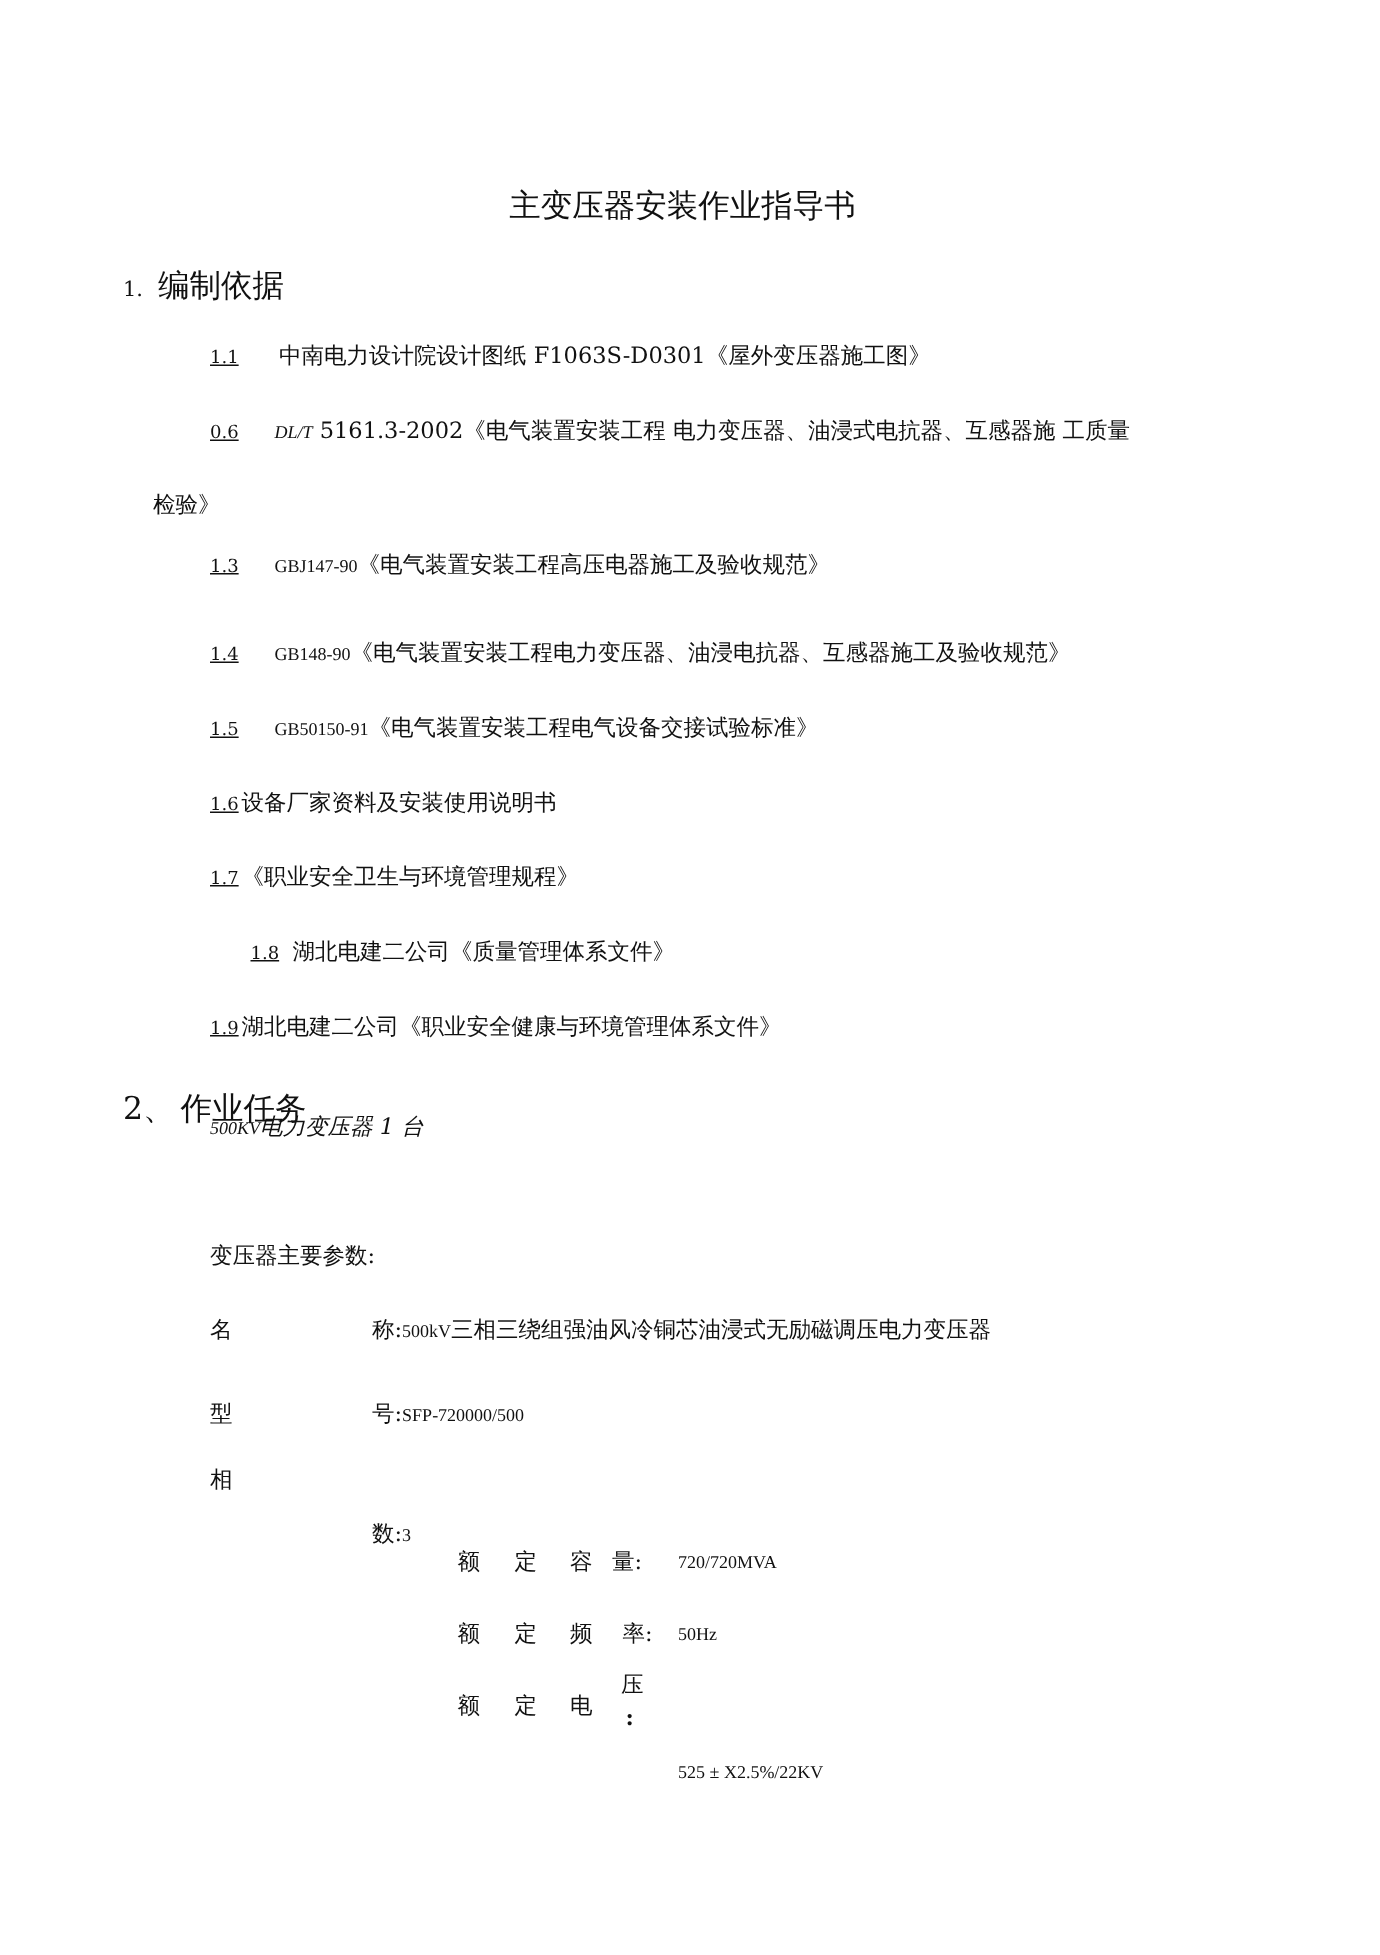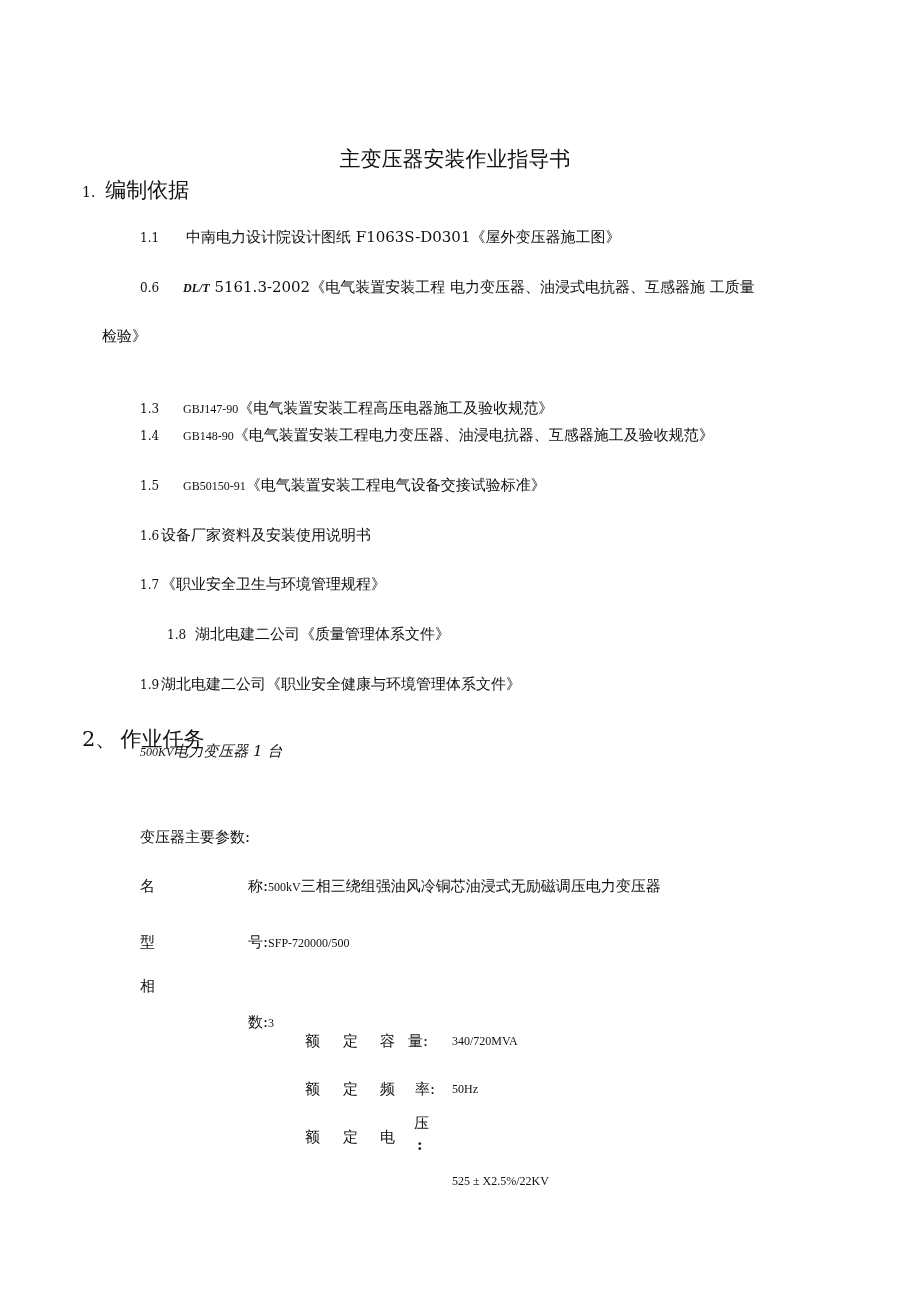--- a/index.html
+++ b/index.html
@@ -1,46 +1,46 @@
 <!DOCTYPE html>
 <html><head>
   <meta charset="utf-8">
   <style>
     html, body { margin: 0; padding: 0; background: #ffffff; }
     body { width: 920px; height: 1303px; position: relative; overflow: hidden;
       font-family: "DejaVu Serif", "Liberation Serif", serif; color: #111; }
     .abs { position: absolute; white-space: nowrap; }
-    .title { left: 0; width: 910px; text-align: center; top: 123px; font-size: 21px; margin-top: 22px; }
+    .title { left: 0; width: 910px; text-align: center; top: 123px; font-size: 21px; }
     .h1 { font-size: 21px; }
     .h1 .num { font-size: 14px; margin-right: 10px; }
     .item { font-size: 15px; }
-    .num-s { font-size: 12px; display: inline-block; }
+    .num-s { font-size: 12px; display: inline-block; text-decoration: underline; }
     .mono { font-family: "Liberation Serif", serif; font-size: 12px; }
-    .it { font-style: italic; font-weight: bold; }
+    .it { font-style: italic; }
     .param-label { font-size: 15px; }
   </style>
 </head>
 <body>
 
 <div class="abs title">主变压器安装作业指导书</div>
 
 <div class="abs h1" style="left:82px; top:176px;">
   <span class="num">1.</span><span>编制依据</span>
 </div>
 
 <div class="abs item" style="left:140px; top:228px;">
   <span class="num-s" style="width:46px;">1.1</span><span>中南电力设计院设计图纸 F1063S-D0301《屋外变压器施工图》</span>
 </div>
 
 <div class="abs item" style="left:140px; top:278px;">
   <span class="num-s" style="width:43px;">0.6</span><span class="mono it">DL/T</span><span> 5161.3-2002《电气装置安装工程 电力变压器、油浸式电抗器、互感器施 工质量</span>
 </div>
 <div class="abs item" style="left:82px; top:327px;margin-left:20px;">检验》</div>
 
-<div class="abs item" style="left:140px; top:399px;">
+<div class="abs item" style="left:140px; top:367px;">
   <span class="num-s" style="width:43px;">1.3</span><span class="mono">GBJ147-90</span><span>《电气装置安装工程高压电器施工及验收规范》</span>
 </div>
 
 <div class="abs item" style="left:140px; top:426px;">
   <span class="num-s" style="width:43px;">1.4</span><span class="mono">GB148-90</span><span>《电气装置安装工程电力变压器、油浸电抗器、互感器施工及验收规范》</span>
 </div>
 
 <div class="abs item" style="left:140px; top:476px;">
   <span class="num-s" style="width:43px;">1.5</span><span class="mono">GB50150-91</span><span>《电气装置安装工程电气设备交接试验标准》</span>
 </div>
@@ -85,21 +85,21 @@
 <div class="abs param-label" style="left:248px; top:977px;margin-top:36px;">
   <span>数:</span><span class="mono">3</span>
 </div>
 
 <div class="abs param-label" style="left:305px; top:1032px;">
   <span>额</span>
   <span style="position:absolute; left:38px;">定</span>
   <span style="position:absolute; left:75px;">容</span>
   <span style="position:absolute; left:103px;">量:</span>
 </div>
-<div class="abs mono" style="left:452px; top:1034px;">340/720MVA</div>
+<div class="abs mono" style="left:452px; top:1034px;">720/720MVA</div>
 
 <div class="abs param-label" style="left:305px; top:1080px;">
   <span>额</span>
   <span style="position:absolute; left:38px;">定</span>
   <span style="position:absolute; left:75px;">频</span>
   <span style="position:absolute; left:110px;">率:</span>
 </div>
 <div class="abs mono" style="left:452px; top:1082px;">50Hz</div>
 
 <div class="abs param-label" style="left:305px; top:1128px;">

